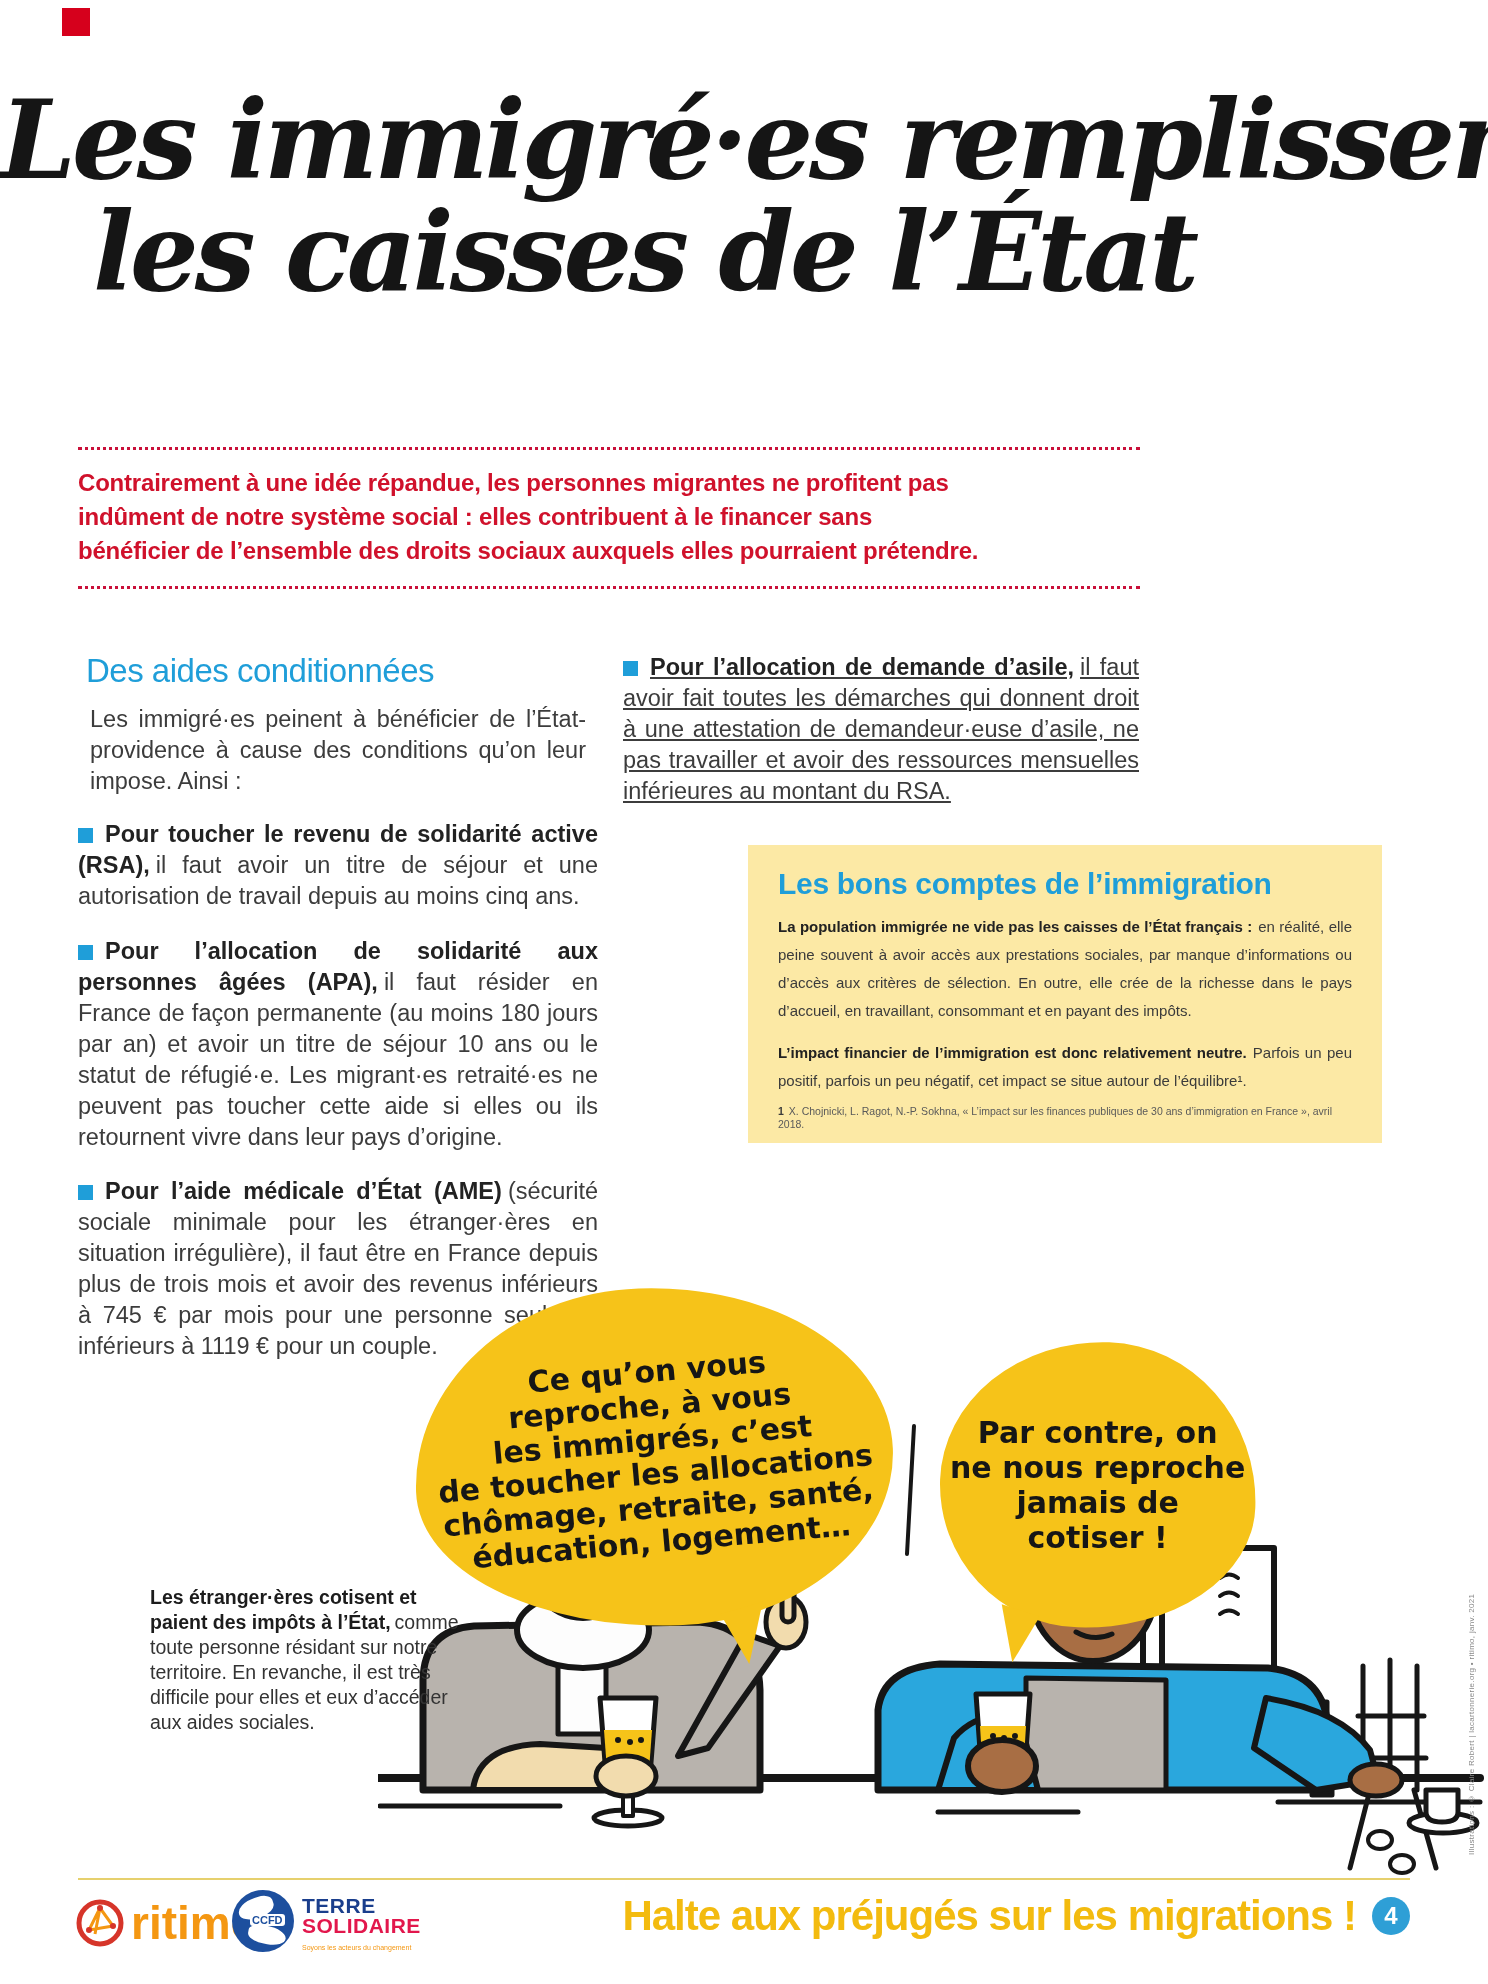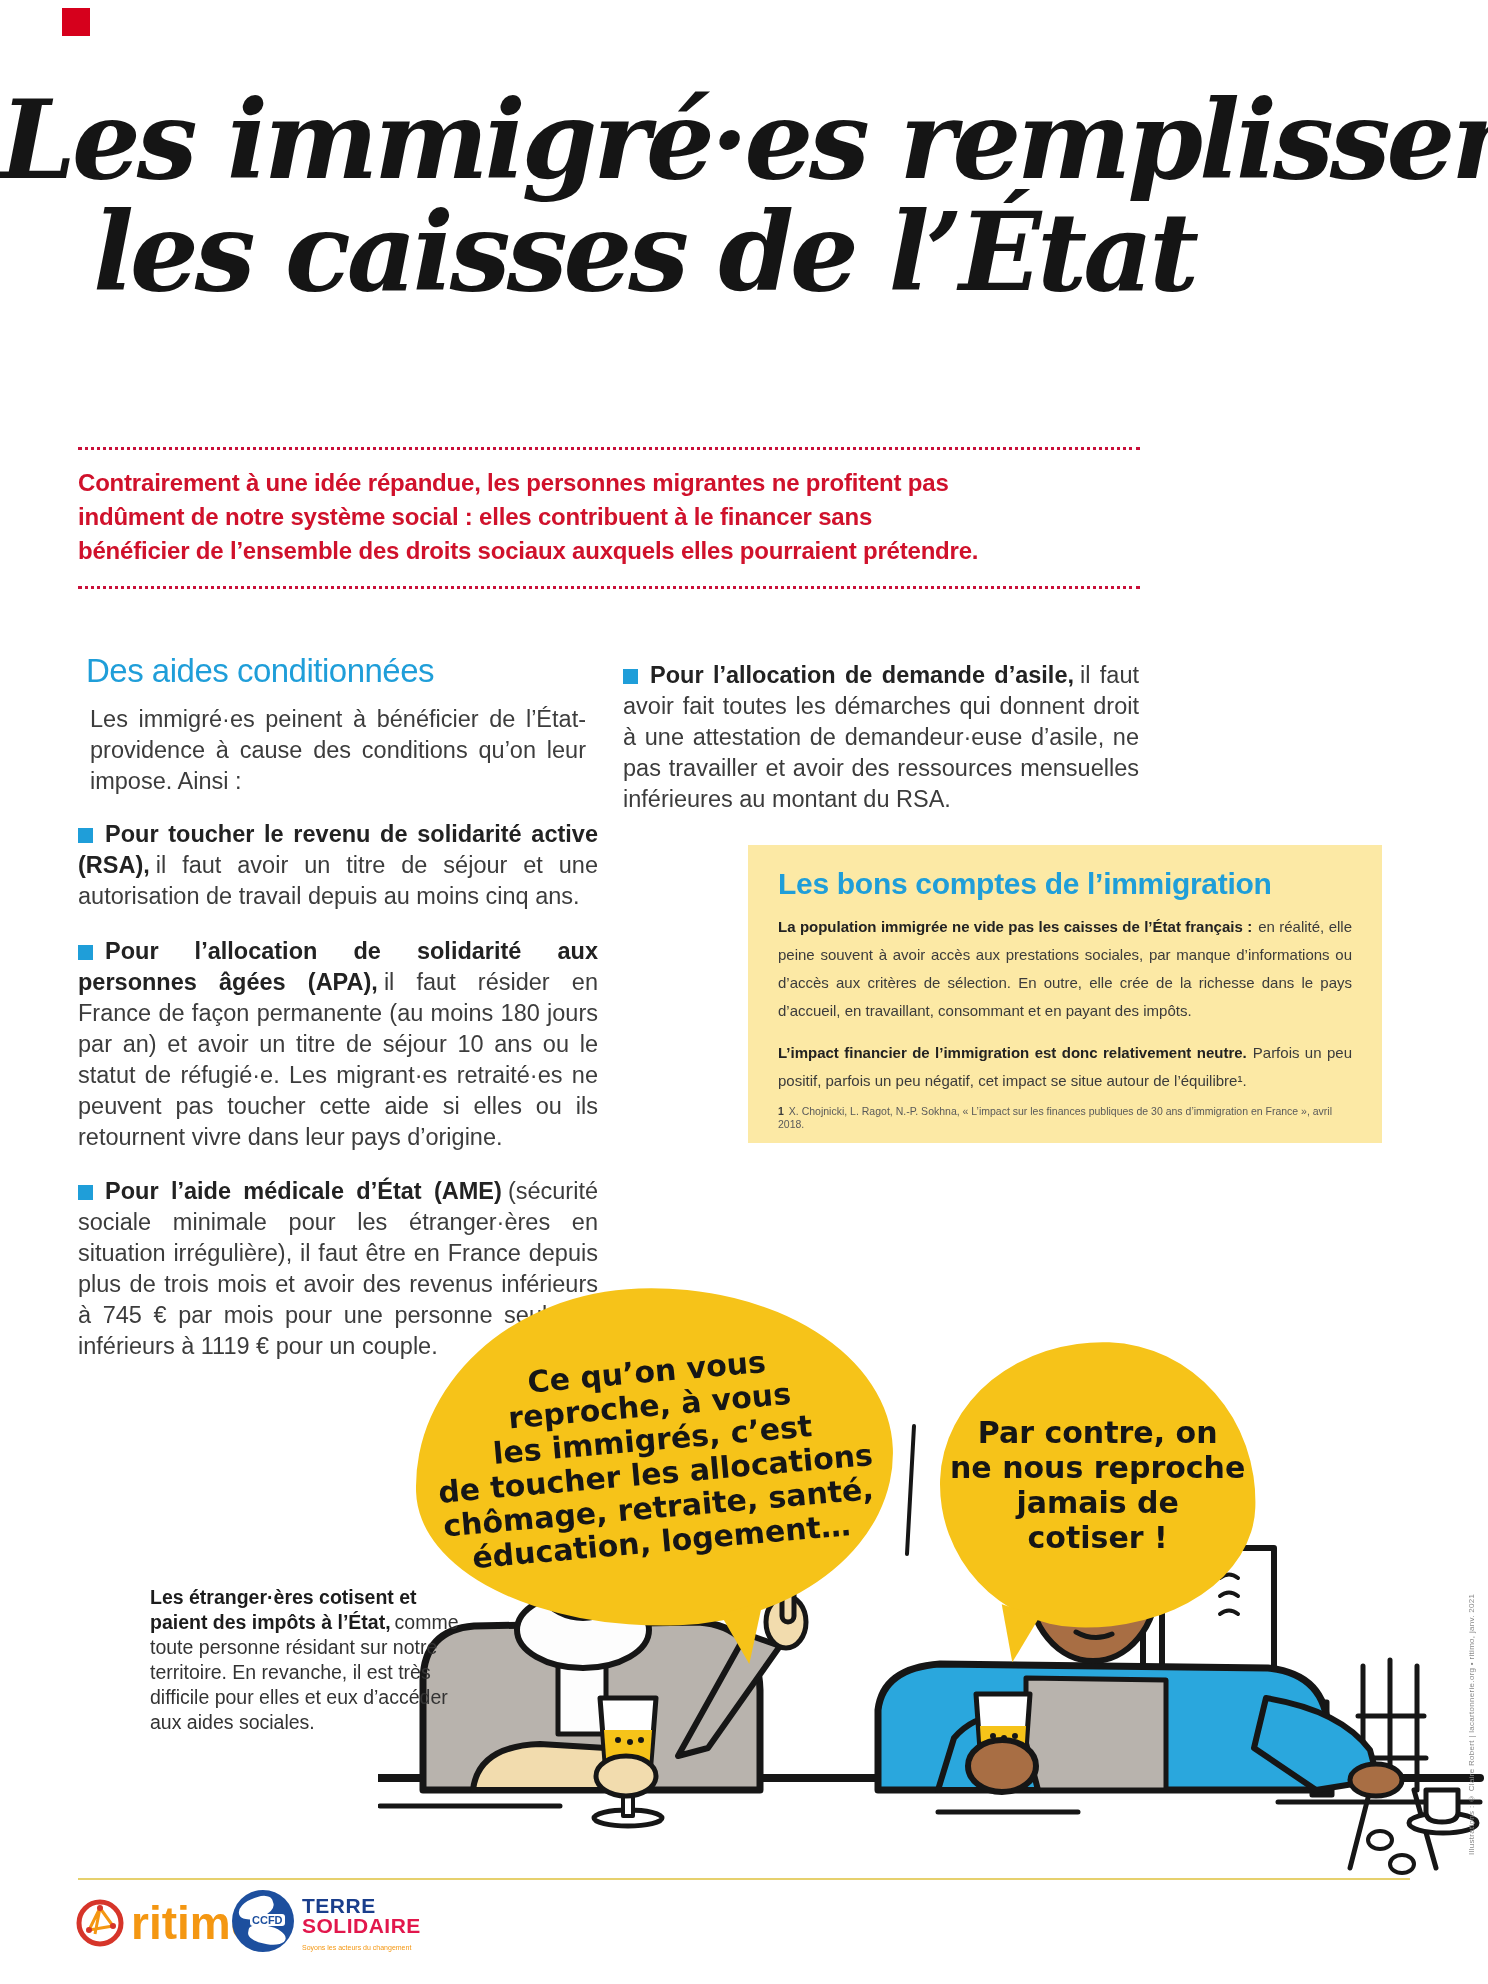--- a/index.html
+++ b/index.html
@@ -118,21 +118,21 @@
     <p class="item">
       <span class="sq"></span><span class="b">Pour l’allocation de solidarité aux personnes âgées (APA),</span><span>il faut résider en France de façon permanente (au moins 180 jours par an) et avoir un titre de séjour 10 ans ou le statut de réfugié·e. Les migrant·es retraité·es ne peuvent pas toucher cette aide si elles ou ils retournent vivre dans leur pays d’origine.</span>
     </p>
 
     <p class="item">
       <span class="sq"></span><span class="b">Pour l’aide médicale d’État (AME)</span><span>(sécurité sociale minimale pour les étranger·ères en situation irrégulière), il faut être en France depuis plus de trois mois et avoir des revenus inférieurs à 745 € par mois pour une personne seule ou inférieurs à 1119 € pour un couple.</span>
     </p>
   </div>
 
   <div class="col-right">
-    <p class="item" style="margin-top:8px;">
+    <p class="item" style="margin-top:0;text-decoration:underline;">
       <span class="sq"></span><span class="b">Pour l’allocation de demande d’asile,</span><span>il faut avoir fait toutes les démarches qui donnent droit à une attestation de demandeur·euse d’asile, ne pas travailler et avoir des ressources mensuelles inférieures au montant du RSA.</span>
     </p>
   </div>
 
   <div class="highlight">
     <h3>Les bons comptes de l’immigration</h3>
     <p>
       <span class="b">La population immigrée ne vide pas les caisses de l’État français :</span><span>en réalité, elle peine souvent à avoir accès aux prestations sociales, par manque d’informations ou d’accès aux critères de sélection. En outre, elle crée de la richesse dans le pays d’accueil, en travaillant, consommant et en payant des impôts.</span>
     </p>
     <p>
@@ -260,17 +260,21 @@
         <div class="hand2"></div>
         <span class="ccfd-acronym">CCFD</span>
       </div>
       <div class="ccfd-words">
         <div class="ccfd-terre">TERRE</div>
         <div class="ccfd-solidaire">SOLIDAIRE</div>
         <div class="ccfd-tagline">Soyons les acteurs du changement</div>
       </div>
     </div>
 
+    <div class="campaign">
+      <span class="campaign-text">Halte aux préjugés sur les migrations !</span>
+      <span class="page-num">4</span>
+    </div>
   </div>
 
   <div class="side-credit">Illustrations : © Claire Robert | lacartonnerie.org • ritimo, janv. 2021</div>
 
 </div>
 
 </body></html>

